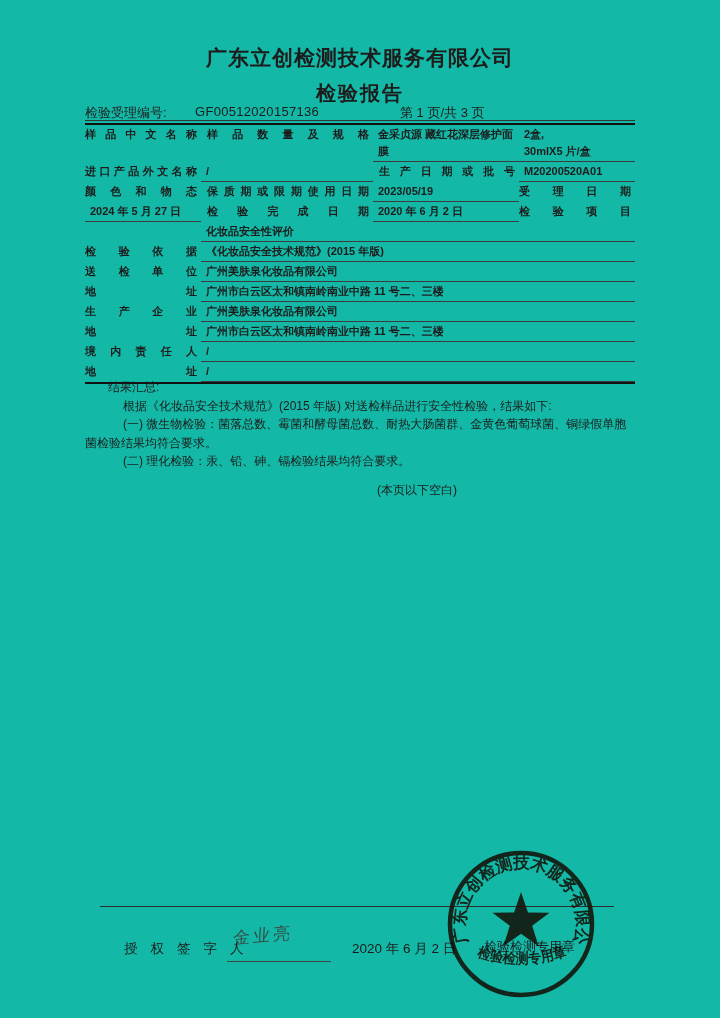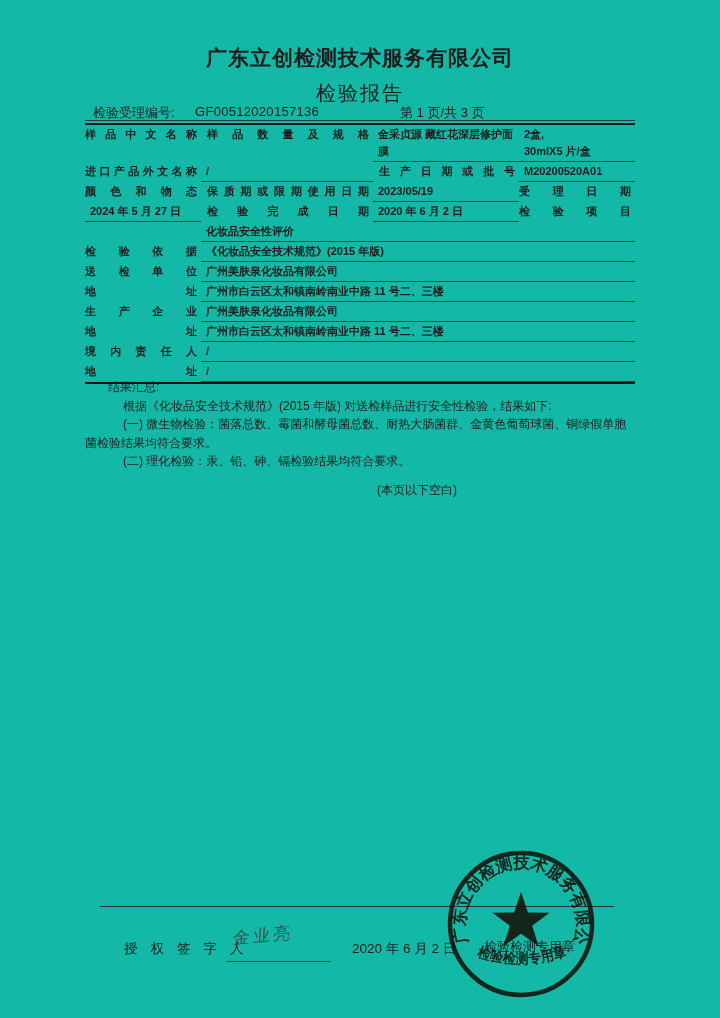--- a/index.html
+++ b/index.html
@@ -13,27 +13,27 @@
   }
   .page { position:absolute; inset:0; background:#14b8a6; }
 
   
   .doc-title {
     position:absolute; top:44px; left:0; width:720px;
     text-align:center; font-size:21px; font-weight:bold; letter-spacing:1px;
   }
   .doc-subtitle {
     position:absolute; top:80px; left:0; width:720px;
-    text-align:center; font-size:20px; font-weight:normal; letter-spacing:2px;
+    text-align:center; font-size:20px; font-weight:bold; letter-spacing:2px;
   }
   .accept-row {
     position:absolute; top:103px; left:85px; width:550px; height:18px;
     font-size:13px; border-bottom:1px solid #333;
   }
-  .accept-row .lblno { position:absolute; left:0; top:1px;margin-left:8px; }
+  .accept-row .lblno { position:absolute; left:0; top:1px; }
   .accept-row .valno { position:absolute; left:110px; top:1px; letter-spacing:.3px; }
   .accept-row .pageinfo { position:absolute; left:315px; top:1px; }
 
   
   .info-table {
     position:absolute; top:123px; left:85px; width:550px;
     border-top:2px solid #111; border-bottom:2px solid #111;
     display:grid;
     grid-template-columns:116px 172px 146px 116px;
     font-size:11px; line-height:16.5px;font-weight:bold;

